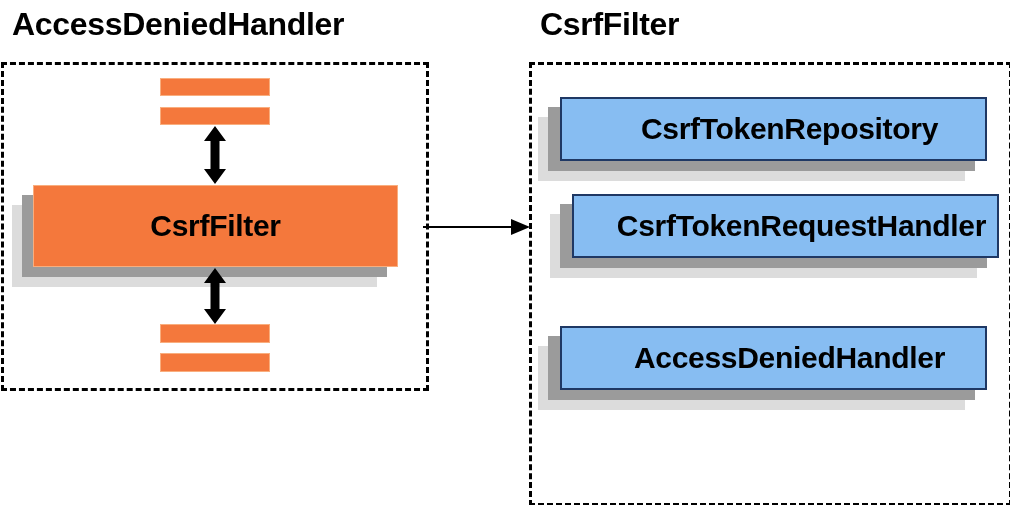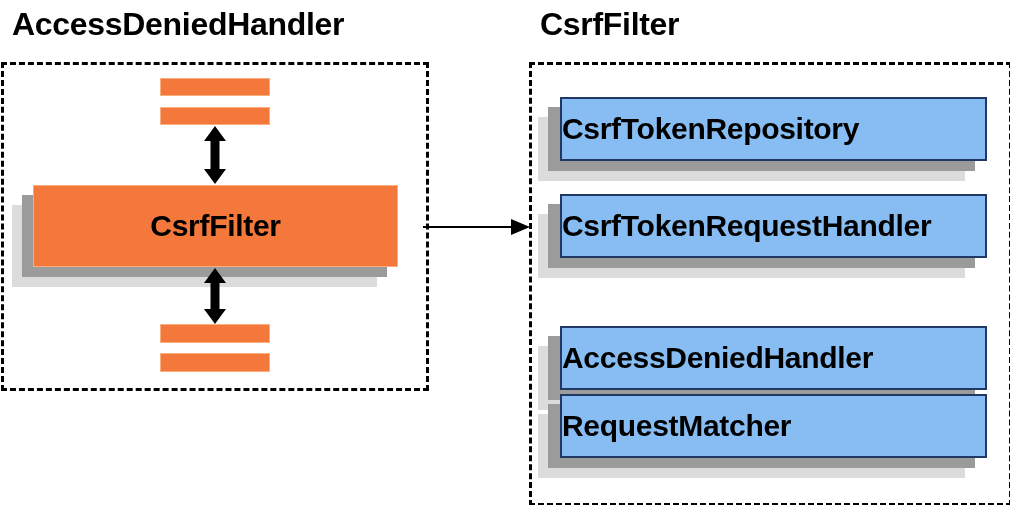--- a/index.html
+++ b/index.html
@@ -42,24 +42,24 @@
                -21px 20px 0 var(--shadow-light,#DCDCDC);
     display:flex; align-items:center; justify-content:center;
   }
   .blue-box{
     position:absolute; left:560px; width:427px; height:64px;
     background:var(--blue,#87BDF2);
     border:2px solid var(--blue-border,#1F3864);
     box-sizing:border-box;
     box-shadow:-12px 10px 0 var(--shadow-dark,#9B9B9B),
                -22px 20px 0 var(--shadow-light,#DCDCDC);
-    display:flex; align-items:center; 
+    display:flex; align-items:center; justify-content:center;padding-left:32px;
   }
   .blue-box.r1{ top:97px; }
-  .blue-box.r2{ top:194px; }
+  .blue-box.r2{ top:194px;margin-left:12px; }
   .blue-box.r3{ top:294px;margin-top:32px; }
   .blue-box.r4{ top:394px; }
   .box-label{
     font-size:30px; font-weight:bold; color:var(--text,#000);
     letter-spacing:-0.3px; white-space:nowrap;
   }
   .arrow{ position:absolute; }
   .v-arrow-1{ left:204px; top:126px; }
   .v-arrow-2{ left:204px; top:268px; }
   .h-arrow{ left:423px; top:218px; }
@@ -104,17 +104,14 @@
   </div>
 
   <div class="blue-box r2">
     <span class="box-label">CsrfTokenRequestHandler</span>
   </div>
 
   <div class="blue-box r3">
     <span class="box-label">AccessDeniedHandler</span>
   </div>
 
-  <div class="blue-box r4">
-    <span class="box-label">RequestMatcher</span>
-  </div>
 
 </div>
 
 </body></html>

